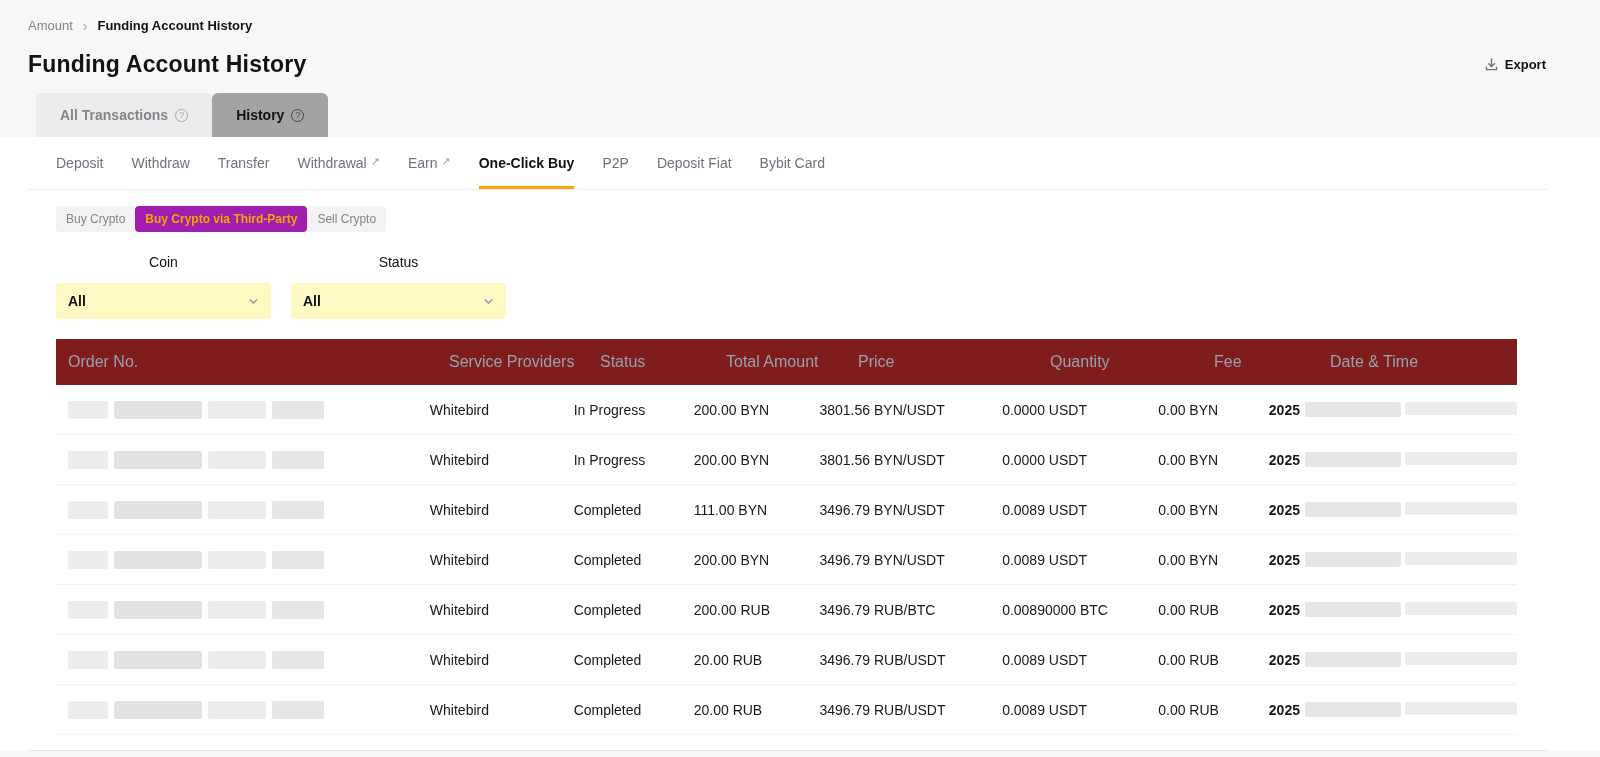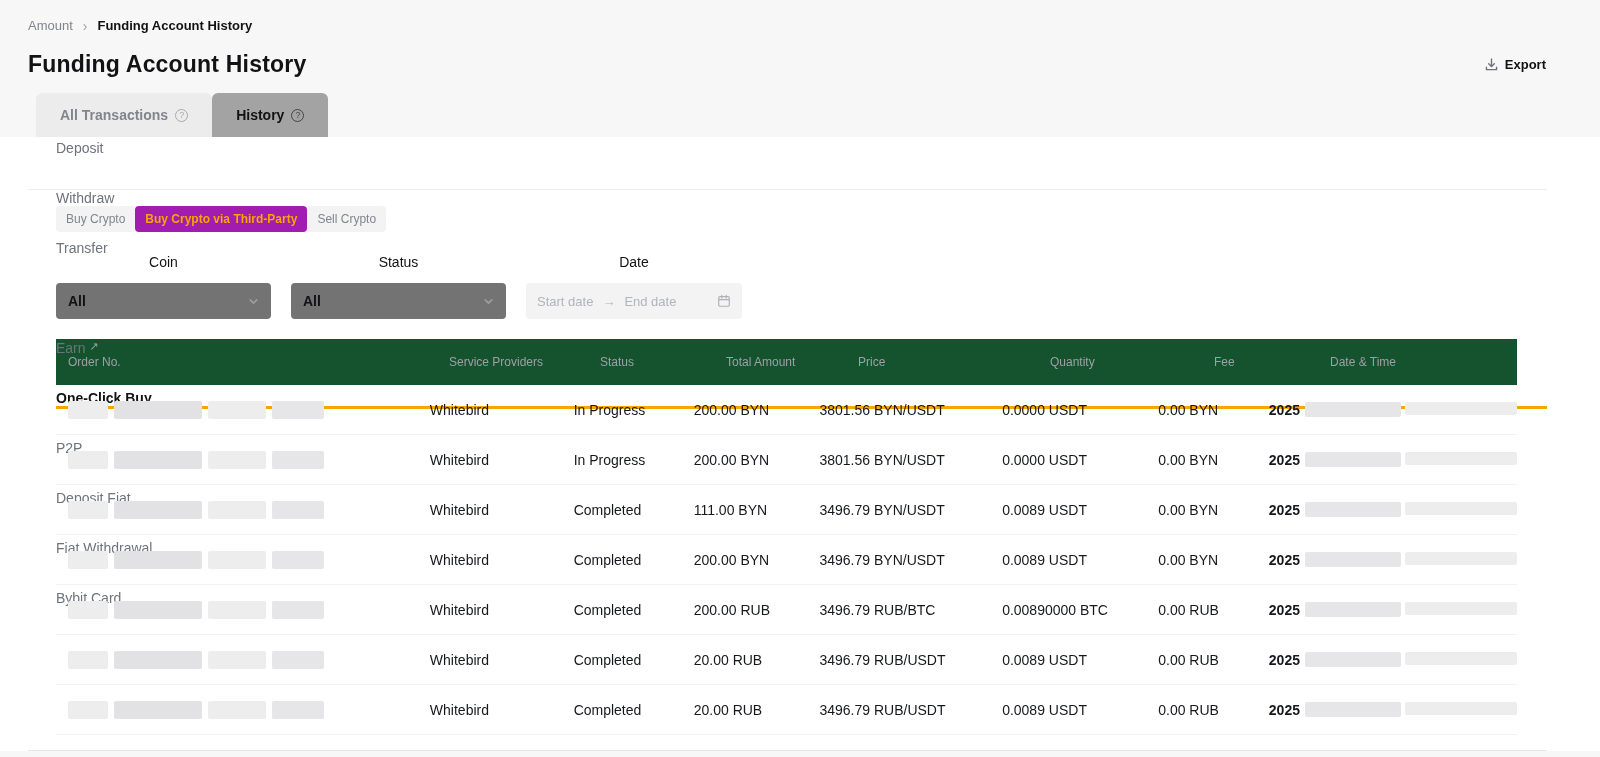--- a/index.html
+++ b/index.html
@@ -46,57 +46,56 @@
     font-size: 9px; font-weight: 400; opacity: .65; cursor: pointer;
   }
 
   
   .content { background: #ffffff; min-height: 614px; padding: 0 53px 0 28px; }
 
   .subtabs {
     display: flex; gap: 28px; align-items: stretch;
     height: 53px; padding-left: 28px;
     border-bottom: 1px solid #ededee;
-    flex-direction: column;
   }
   .subtab {
     display: flex; align-items: center; gap: 4px;
     font-size: 14px; color: #6e727d; cursor: pointer; white-space: nowrap;
     border-bottom: 3px solid transparent; border-top: 3px solid transparent;
   }
   .subtab.active { color: #121214; font-weight: 700; border-bottom-color: #f7a600; }
   .ext { font-size: 11px; color: #9da0a8; margin-top: -4px; }
 
   .chips { display: flex; gap: 0; padding-left: 28px; margin-top: 16px; }
   .chip {
     font-size: 12px; padding: 6px 10px; border-radius: 4px; cursor: pointer;
     background: #f3f3f4; color: #81858c;
   }
   .chip.active { background: #a21caf; color: #f7a600; font-weight: 700; }
 
   .filters { display: flex; gap: 20px; padding-left: 28px; margin-top: 22px; }
   .filter-label { font-size: 14px; color: #121214; margin-bottom: 13px; text-align: center; }
   .select {
-    width: 215px; height: 36px; background: #737373; border-radius: 4px;
+    width: 215px; height: 36px; background: #fef9c3; border-radius: 4px;
     display: flex; align-items: center; justify-content: space-between;
     padding: 0 12px; cursor: pointer; font-size: 14px; font-weight: 600; color: #121214;
   }
   .daterange {
     width: 216px; height: 36px; background: #f3f3f4; border-radius: 4px;
     display: flex; align-items: center; gap: 9px; padding: 0 11px; cursor: pointer;
     font-size: 13px; color: #b1b4bb;
   }
   .daterange .arrow { color: #b1b4bb; font-size: 13px; }
   .daterange .cal { margin-left: auto; display: flex; }
 
   
   .table { margin: 20px 30px 0 28px; }
   .thead {
     display: flex; align-items: center; height: 46px;
-    background: #14532d; font-size: 12px; color: #9ca0a8; justify-content: flex-end;
+    background: #7f1d1d; font-size: 16px; color: #9ca0a8; justify-content: flex-end;
   }
   .th, .td { padding-left: 12px; }
   .trow {
     display: flex; align-items: center; height: 50px;
     border-bottom: 1px solid #f2f2f3; font-size: 14px; color: #16181d;
   }
   .c0 { width: 381px; } .c1 { width: 151px; } .c2 { width: 126px; }
   .c3 { width: 132px; } .c4 { width: 192px; } .c5 { width: 164px; }
   .c6 { width: 116px; } .c7 { flex: 1; }
 
@@ -171,23 +170,20 @@
     <div class="subtab active">
         <span>One-Click Buy</span>
       </div>
     <div class="subtab">
         <span>P2P</span>
       </div>
     <div class="subtab">
         <span>Deposit Fiat</span>
       </div>
     <div class="subtab">
-        <span>Fiat Withdrawal</span>
-      </div>
-    <div class="subtab">
         <span>Bybit Card</span>
       </div>
   </nav>
 
   <div class="chips">
     <div class="chip">Buy Crypto</div>
     <div class="chip active">Buy Crypto via Third-Party</div>
     <div class="chip">Sell Crypto</div>
   </div>
 
@@ -204,35 +200,20 @@
       </div>
     </div>
     <div class="filter">
       <div class="filter-label">Status</div>
       <div class="select">
         <span>All</span>
         <span>
           <svg width="11" height="11" viewBox="0 0 10 10" fill="none" stroke="#9da0a8" stroke-width="1.4" stroke-linecap="round">
               <path d="M2 3.5l3 3 3-3"></path>
             </svg>
-        </span>
-      </div>
-    </div>
-    <div class="filter">
-      <div class="filter-label">Date</div>
-      <div class="daterange">
-        <span>Start date</span>
-        <span class="arrow">→</span>
-        <span>End date</span>
-        <span class="cal">
-          <svg width="14" height="14" viewBox="0 0 16 16" fill="none" stroke="#aeb1b8" stroke-width="1.3" stroke-linecap="round">
-            <rect x="2" y="3" width="12" height="11" rx="1.5"></rect>
-              <path d="M2 6.5h12"></path>
-              <path d="M5.5 1.5v3M10.5 1.5v3"></path>
-          </svg>
         </span>
       </div>
     </div>
   </div>
 
   <div class="table">
     <div class="thead">
       <div class="th c0">Order No.</div>
       <div class="th c1">Service Providers</div>
       <div class="th c2">Status</div>

